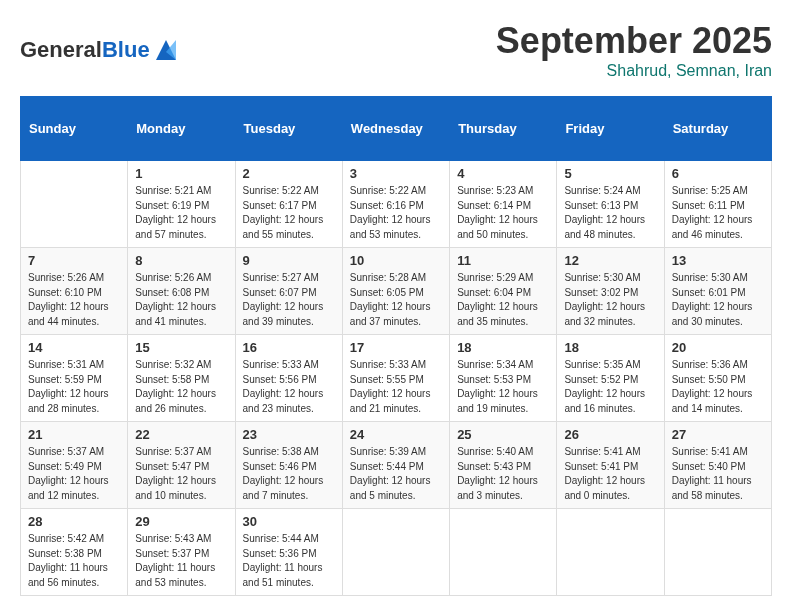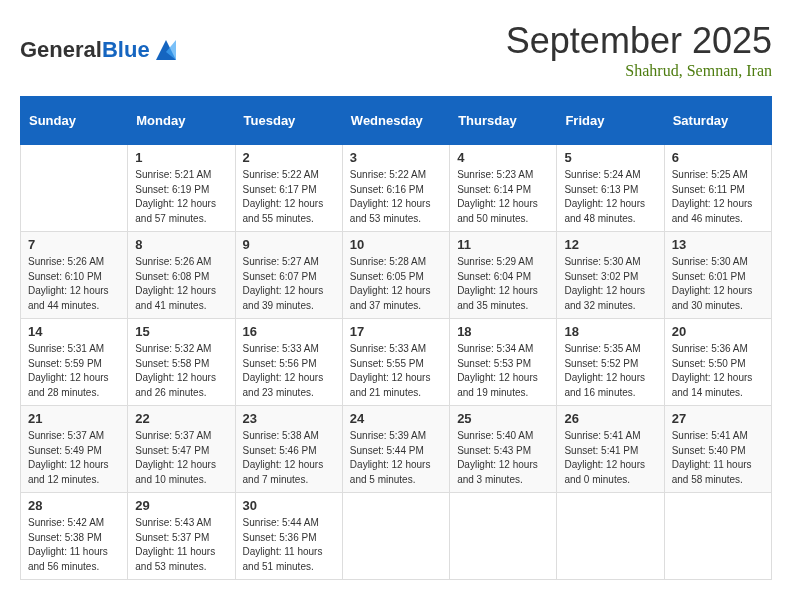--- a/index.html
+++ b/index.html
@@ -30,38 +30,37 @@
     .logo-icon {
       width: 28px;
       height: 28px;
       margin-left: 2px;
     }
     .title-block {
       text-align: right;
     }
     .month-title {
       font-size: 36px;
-      font-weight: normal;
+      font-weight: bold;
       color: #333;
     }
     .subtitle {
       font-size: 16px;
-      color: #4d7c0f;
-      font-family: Liberation Serif, serif;
+      color: #0f766e;
     }
     .calendar {
       width: 100%;
       border-collapse: collapse;
       border: 1px solid #ccc;
     }
     .calendar th {
       background-color: #1565c0;
       color: #fff;
       text-align: left;
-      padding: 16px 8px;
+      padding: 24px 8px;
       font-size: 13px;
       border: 1px solid #1565c0;
     }
     .calendar td {
       vertical-align: top;
       padding: 5px 7px;
       border: 1px solid #ddd;
       width: 14.28%;
       min-height: 80px;
       background: #fff;

